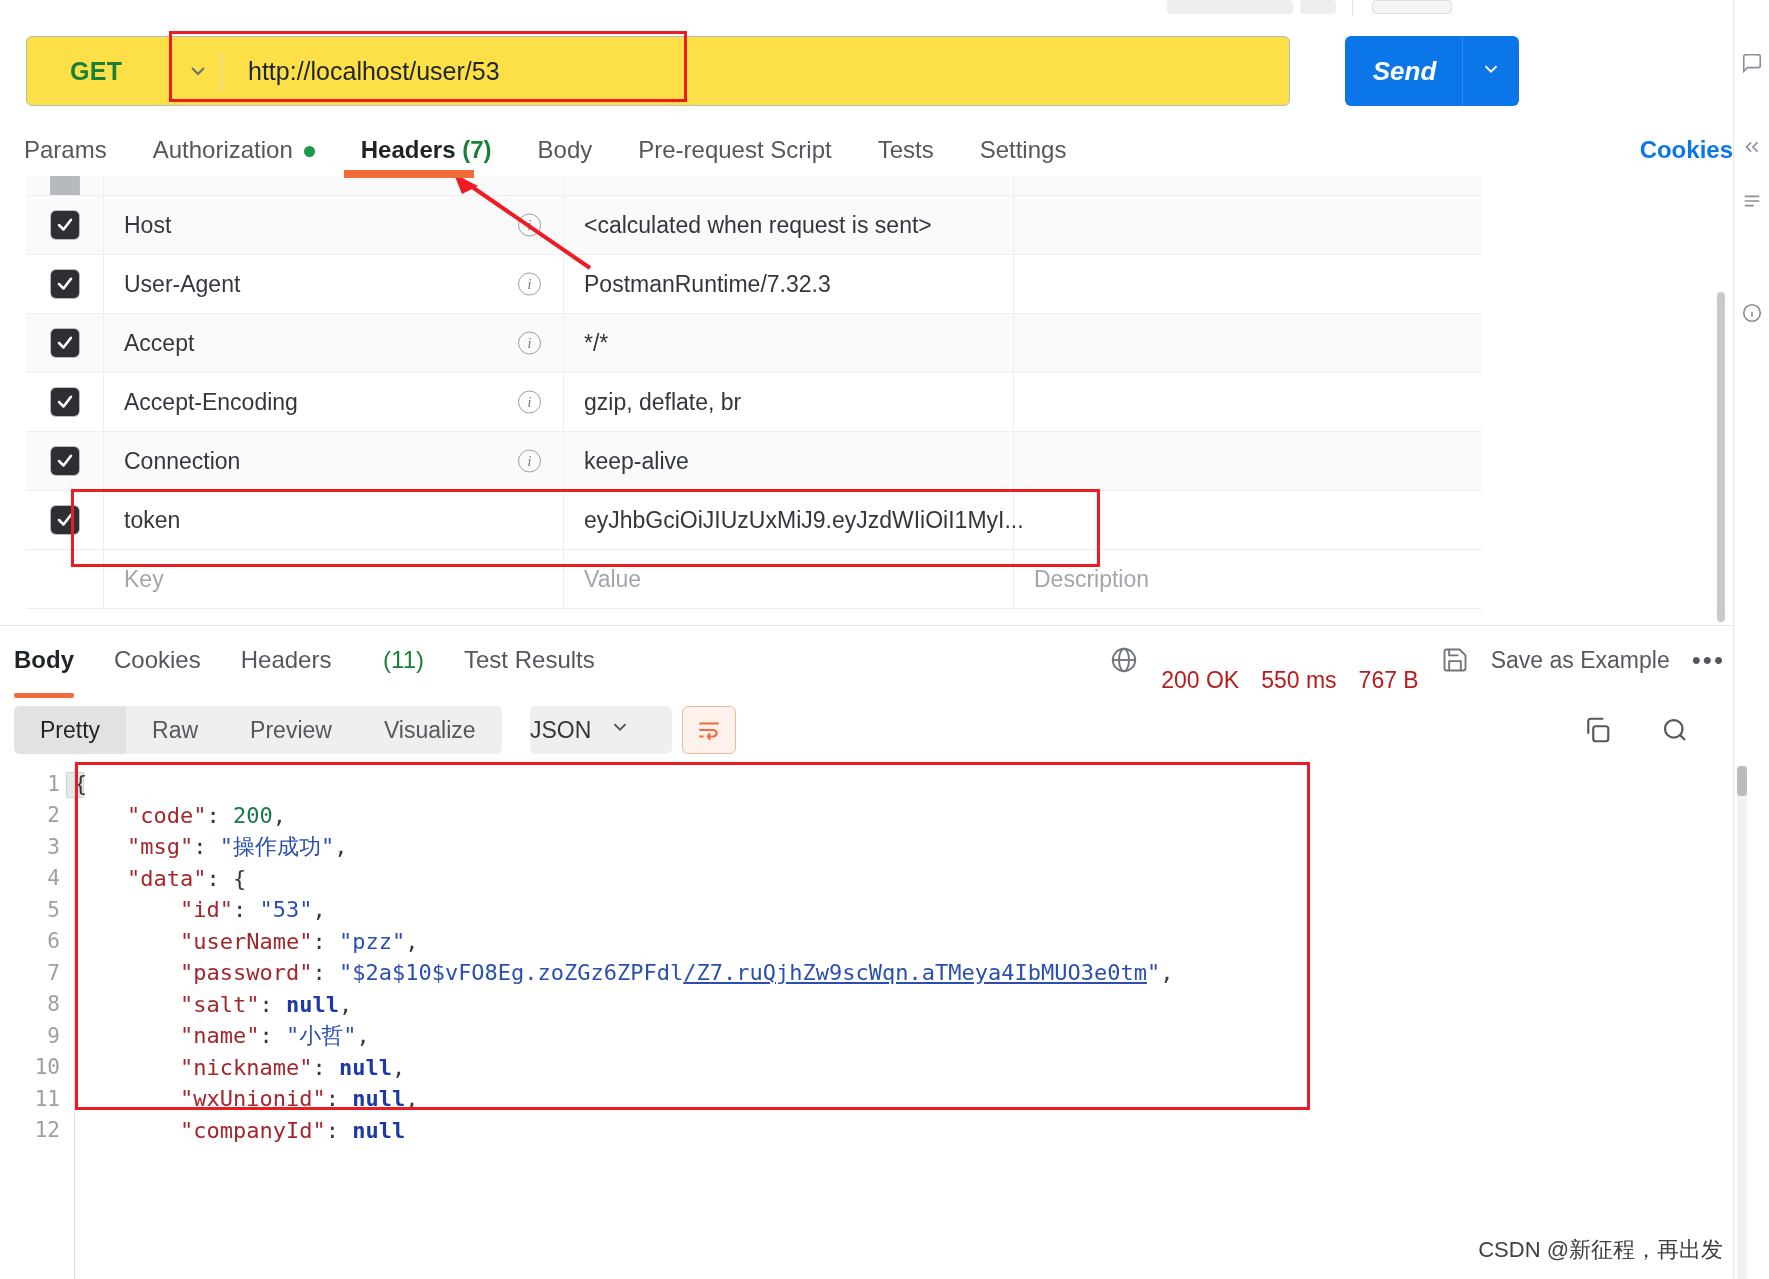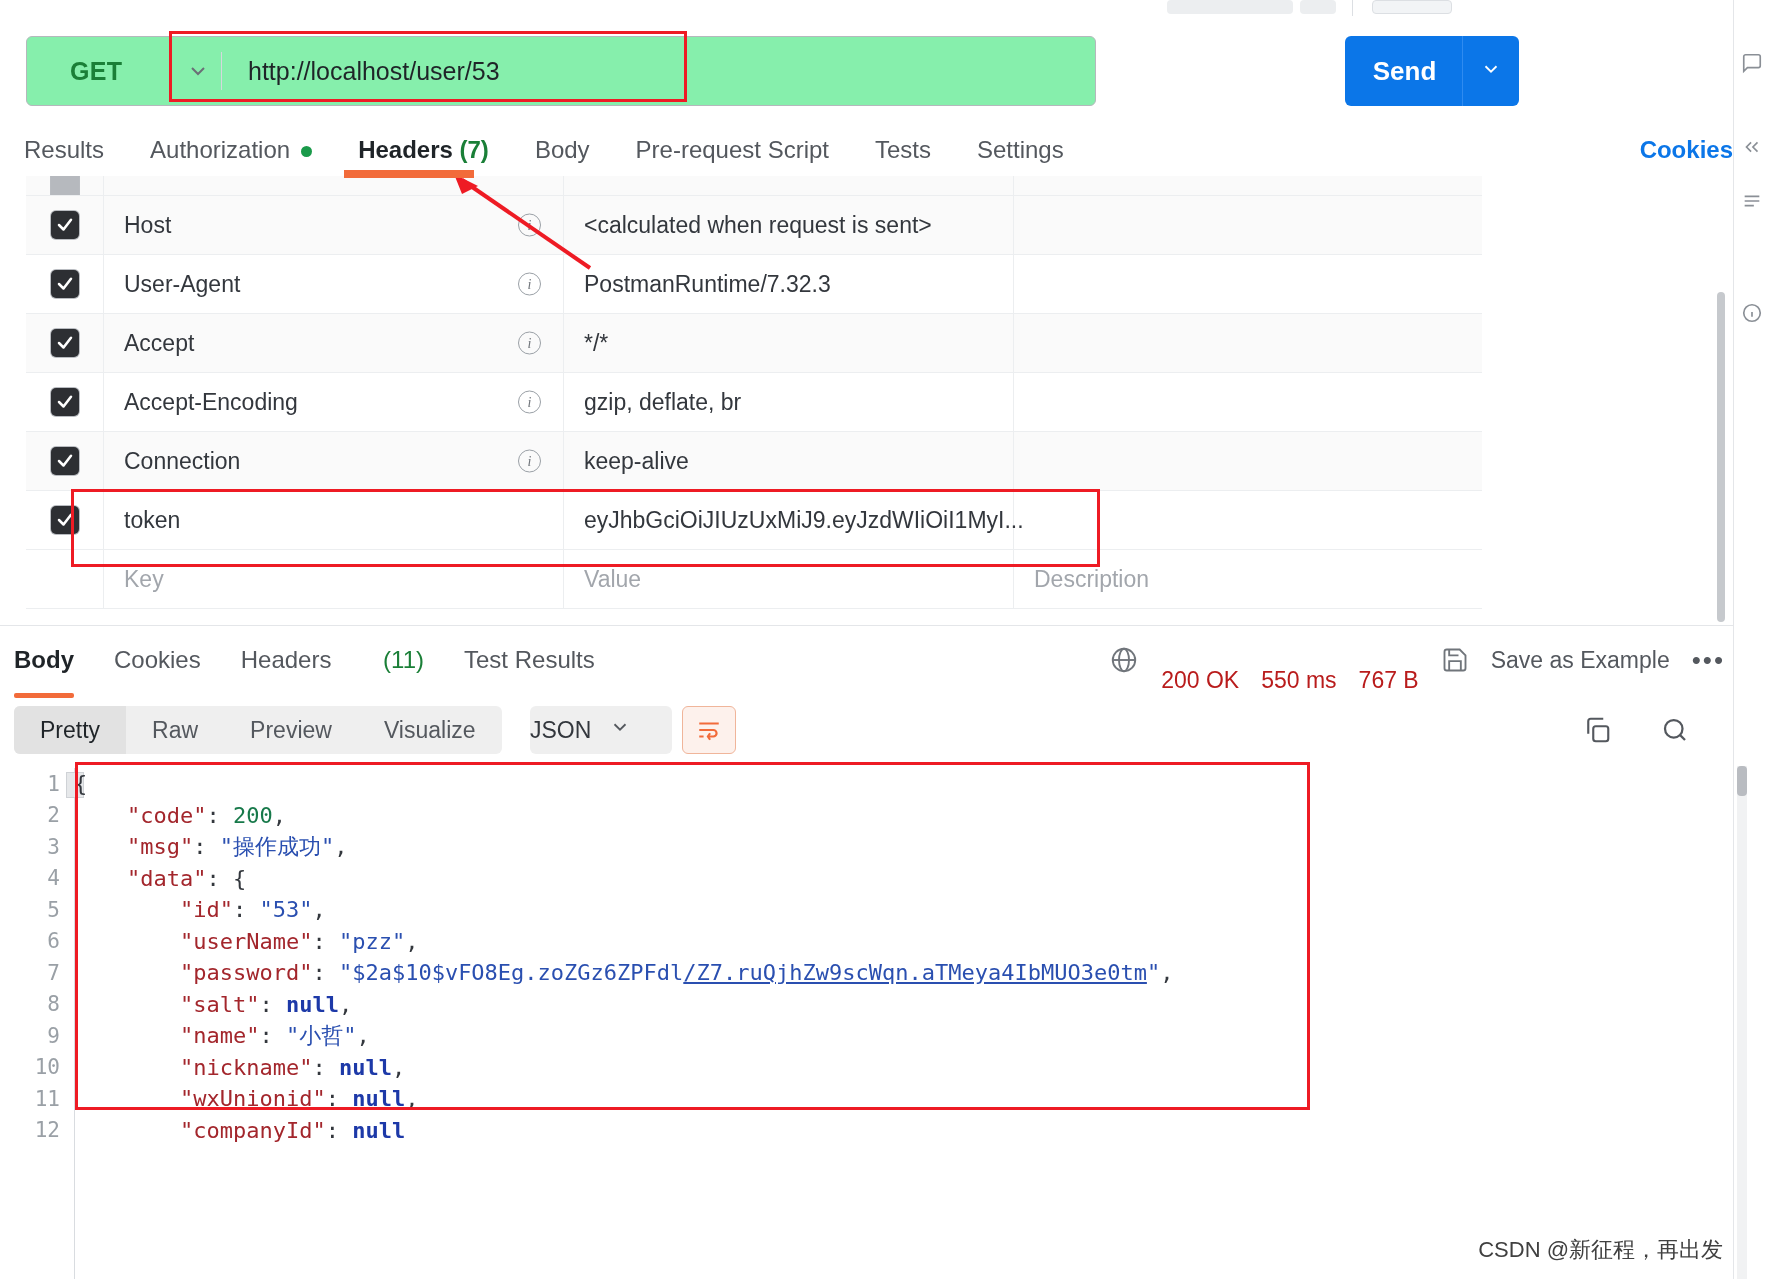--- a/index.html
+++ b/index.html
@@ -10,33 +10,33 @@
     overflow: hidden;
   }
   .app { position: relative; width: 1769px; height: 1279px; background:#fff; }
 
   
   .top-chrome { position:absolute; top:0; left:0; width:1769px; height:18px; background:#fff; }
   .chrome-pill { position:absolute; top:0; height:14px; background:#eceef0; border-radius:4px; }
   .chrome-div { position:absolute; top:0; width:1px; height:16px; background:#dcdfe3; }
 
   
-  .url-row { position:absolute; left:26px; top:36px; width:1070px; height:70px;
-             border:1px solid #b5b8bc; border-radius:6px; display:flex; align-items:center; background:#86efac;text-align:center; }
+  .url-row { position:absolute; left:26px; top:36px; width:1264px; height:70px;
+             border:1px solid #b5b8bc; border-radius:6px; display:flex; align-items:center; background:#fde047;text-align:center; }
   .method { width:148px; height:100%; display:flex; align-items:center; padding-left:43px;
             font-size:25px; font-weight:700; color:#1a7f37; letter-spacing:.3px; }
   .method-caret { width:46px; height:100%; display:flex; align-items:center; justify-content:center;
                   color:#6b6f76; font-size:19px; }
   .url-sep { width:1px; height:38px; background:#d5d8dc; }
   .url-input { flex:1; height:100%; display:flex; align-items:center; padding-left:26px;
                font-size:25px; color:#1f2428; }
 
   .send-btn { position:absolute; left:1345px; top:36px; width:174px; height:70px;
               background:#0b76e8; border-radius:6px; display:flex; align-items:center; cursor:pointer; }
-  .send-label { flex:1; text-align:center; color:#fff; font-size:26px; font-weight:700; padding-left:2px; }
+  .send-label { flex:1; text-align:center; color:#fff; font-size:26px; font-weight:700; padding-left:2px;font-style:italic; }
   .send-div { width:1px; height:70px; background:#2f8bf0; }
   .send-caret { width:56px; text-align:center; color:#fff; font-size:19px; }
 
   .right-edge { position:absolute; right:0; top:0; width:36px; height:1279px;
                 border-left:1px solid #e4e6e9; background:#fff; }
   .re-icon { position:absolute; right:6px; color:#8a8f96; font-size:19px; }
 
   
   .req-tabs { position:absolute; left:24px; top:126px; width:1450px; height:48px; display:flex; align-items:center; }
   .rtab { font-size:24px; color:#54585e; margin-right:46px; position:relative; cursor:pointer; white-space:nowrap; }
@@ -183,21 +183,21 @@
     </div>
     <div class="re-icon" style="top:302px;">
       <svg viewBox="0 0 24 24" width="22" height="22" fill="none" stroke="currentColor" stroke-width="1.8">
           <circle cx="12" cy="12" r="9"></circle>
           <path d="M12 11v5M12 8h.01"></path>
         </svg>
     </div>
   </div>
 
   <div class="req-tabs" id="req-tabs">
-      <div class="rtab"><span>Results</span></div>
+      <div class="rtab"><span>Params</span></div>
       <div class="rtab"><span>Authorization</span><span class="dot"></span></div>
       <div class="rtab active"><span>Headers</span> <span class="cnt">(7)</span></div>
       <div class="rtab"><span>Body</span></div>
       <div class="rtab"><span>Pre-request Script</span></div>
       <div class="rtab"><span>Tests</span></div>
       <div class="rtab"><span>Settings</span></div>
     </div>
   <div class="cookies-link">Cookies</div>
 
   <div class="tbl" id="headers-table">

